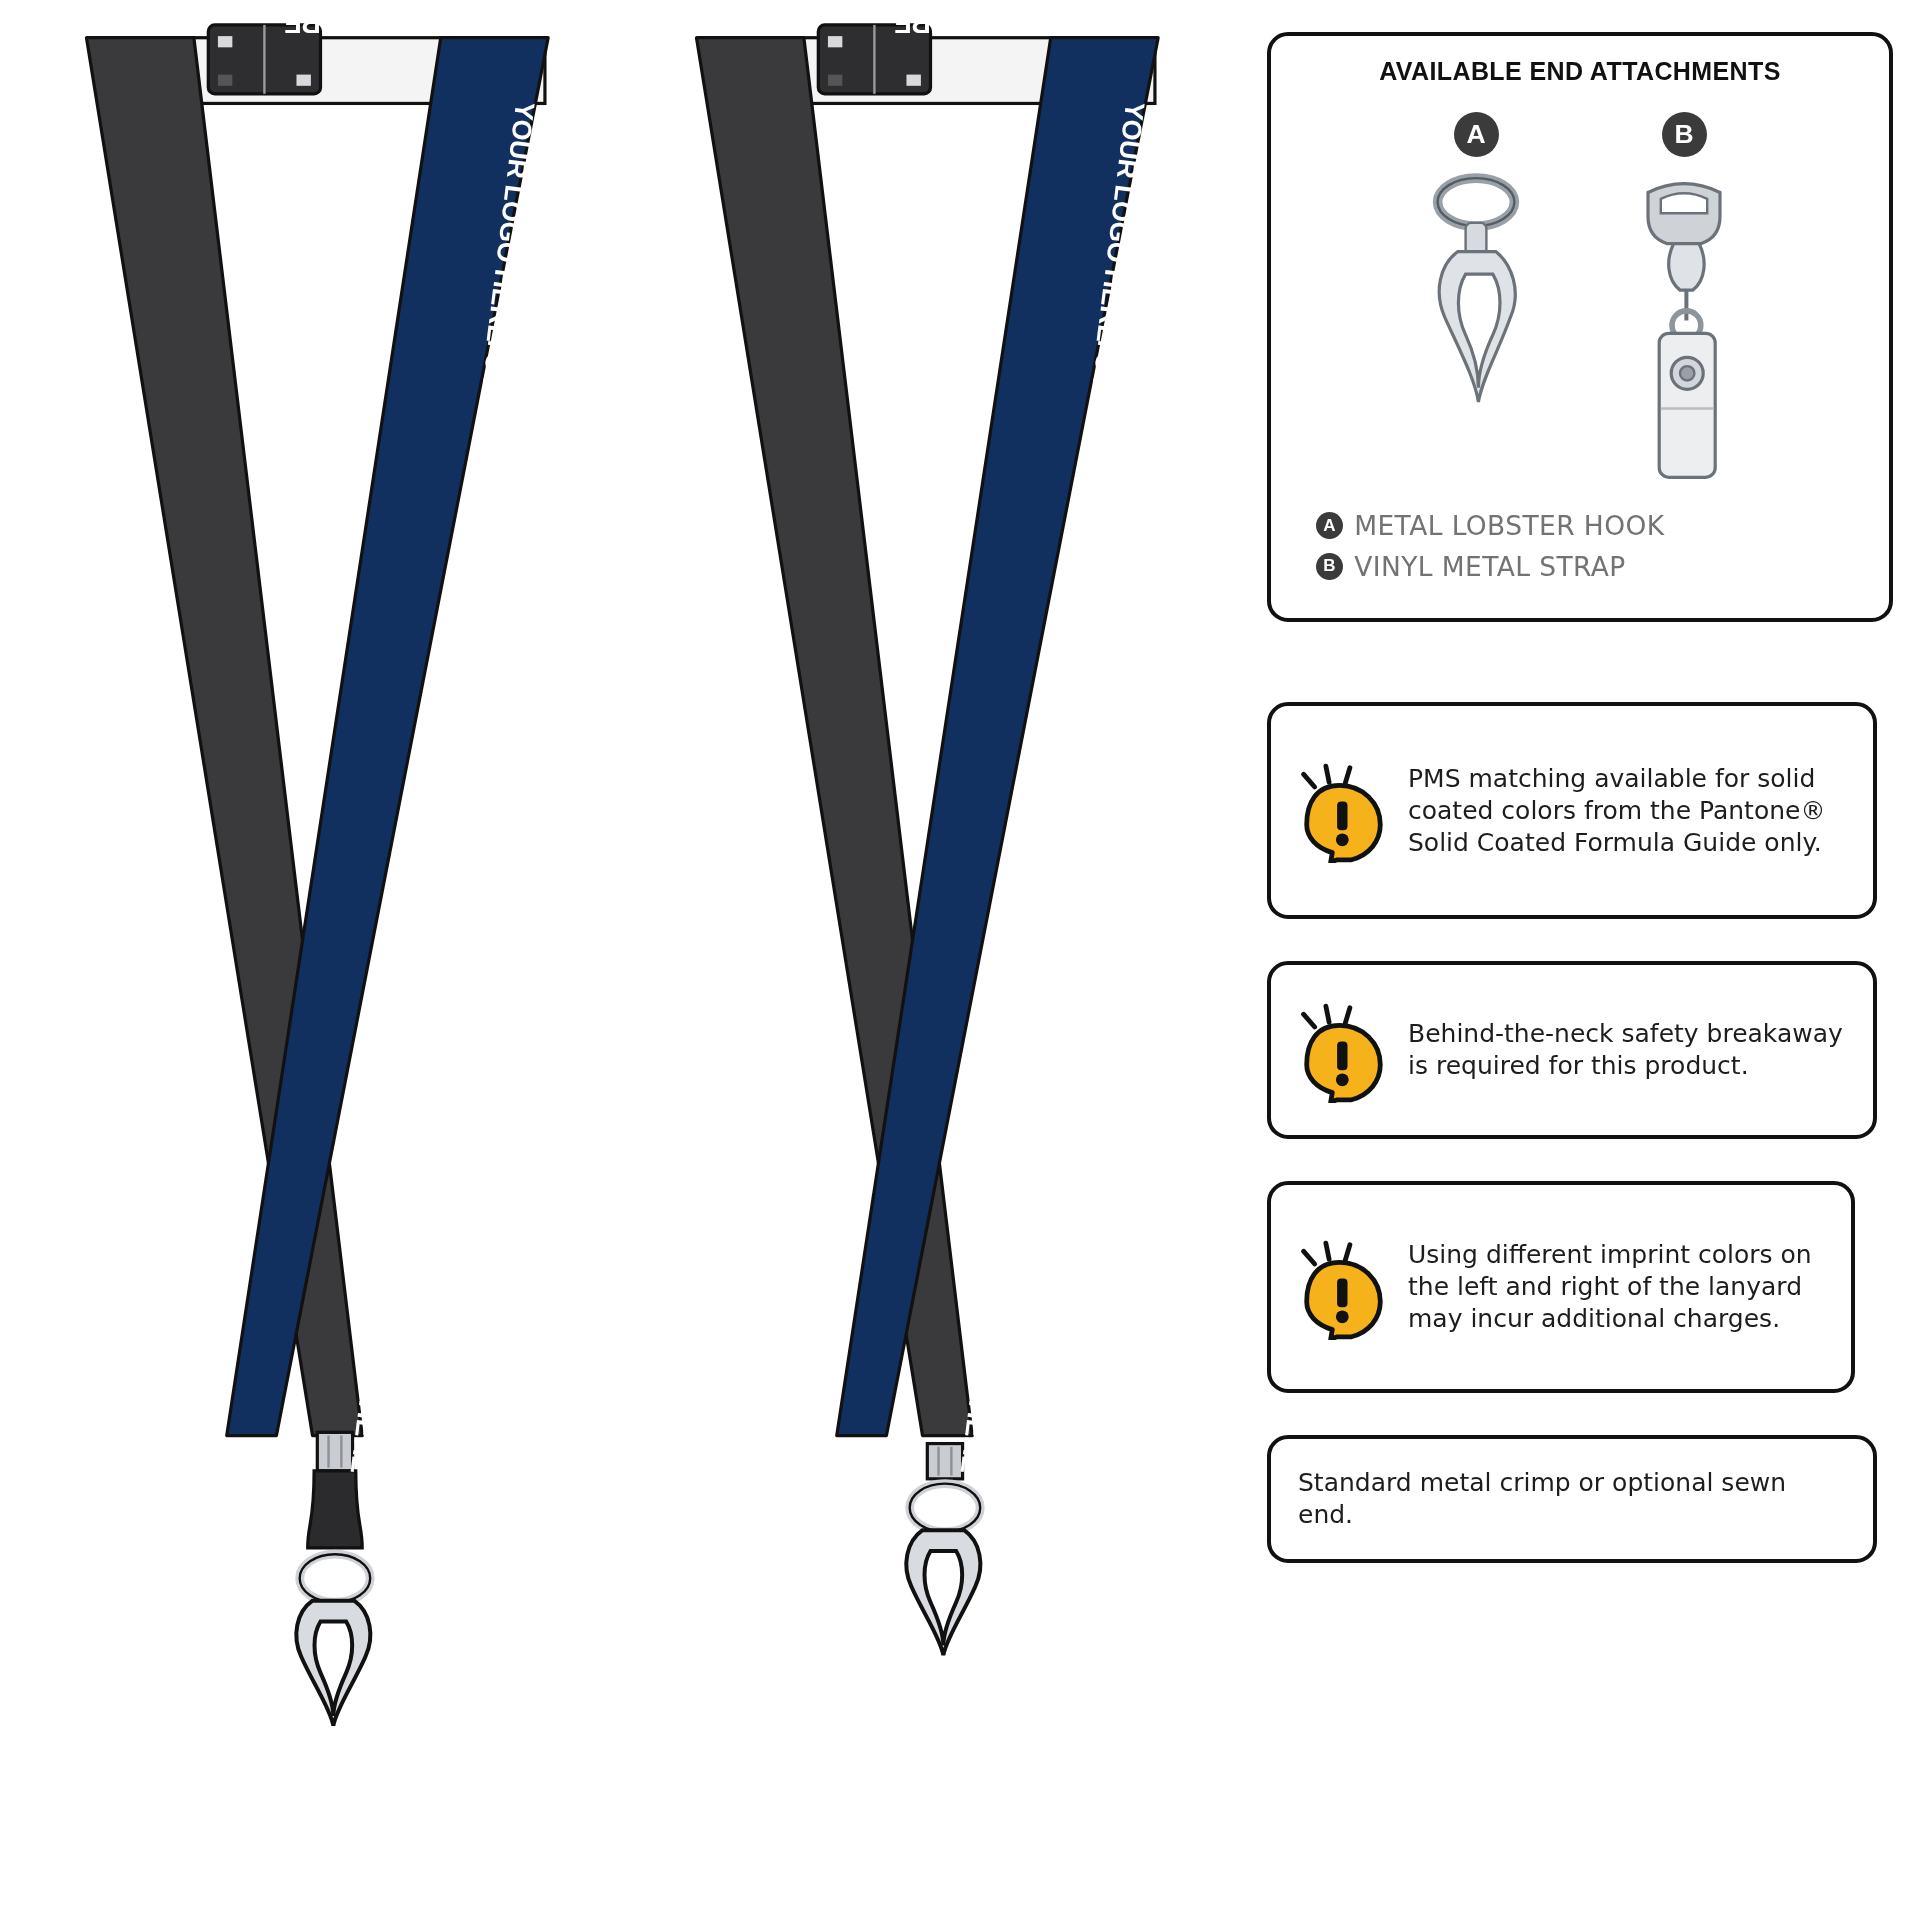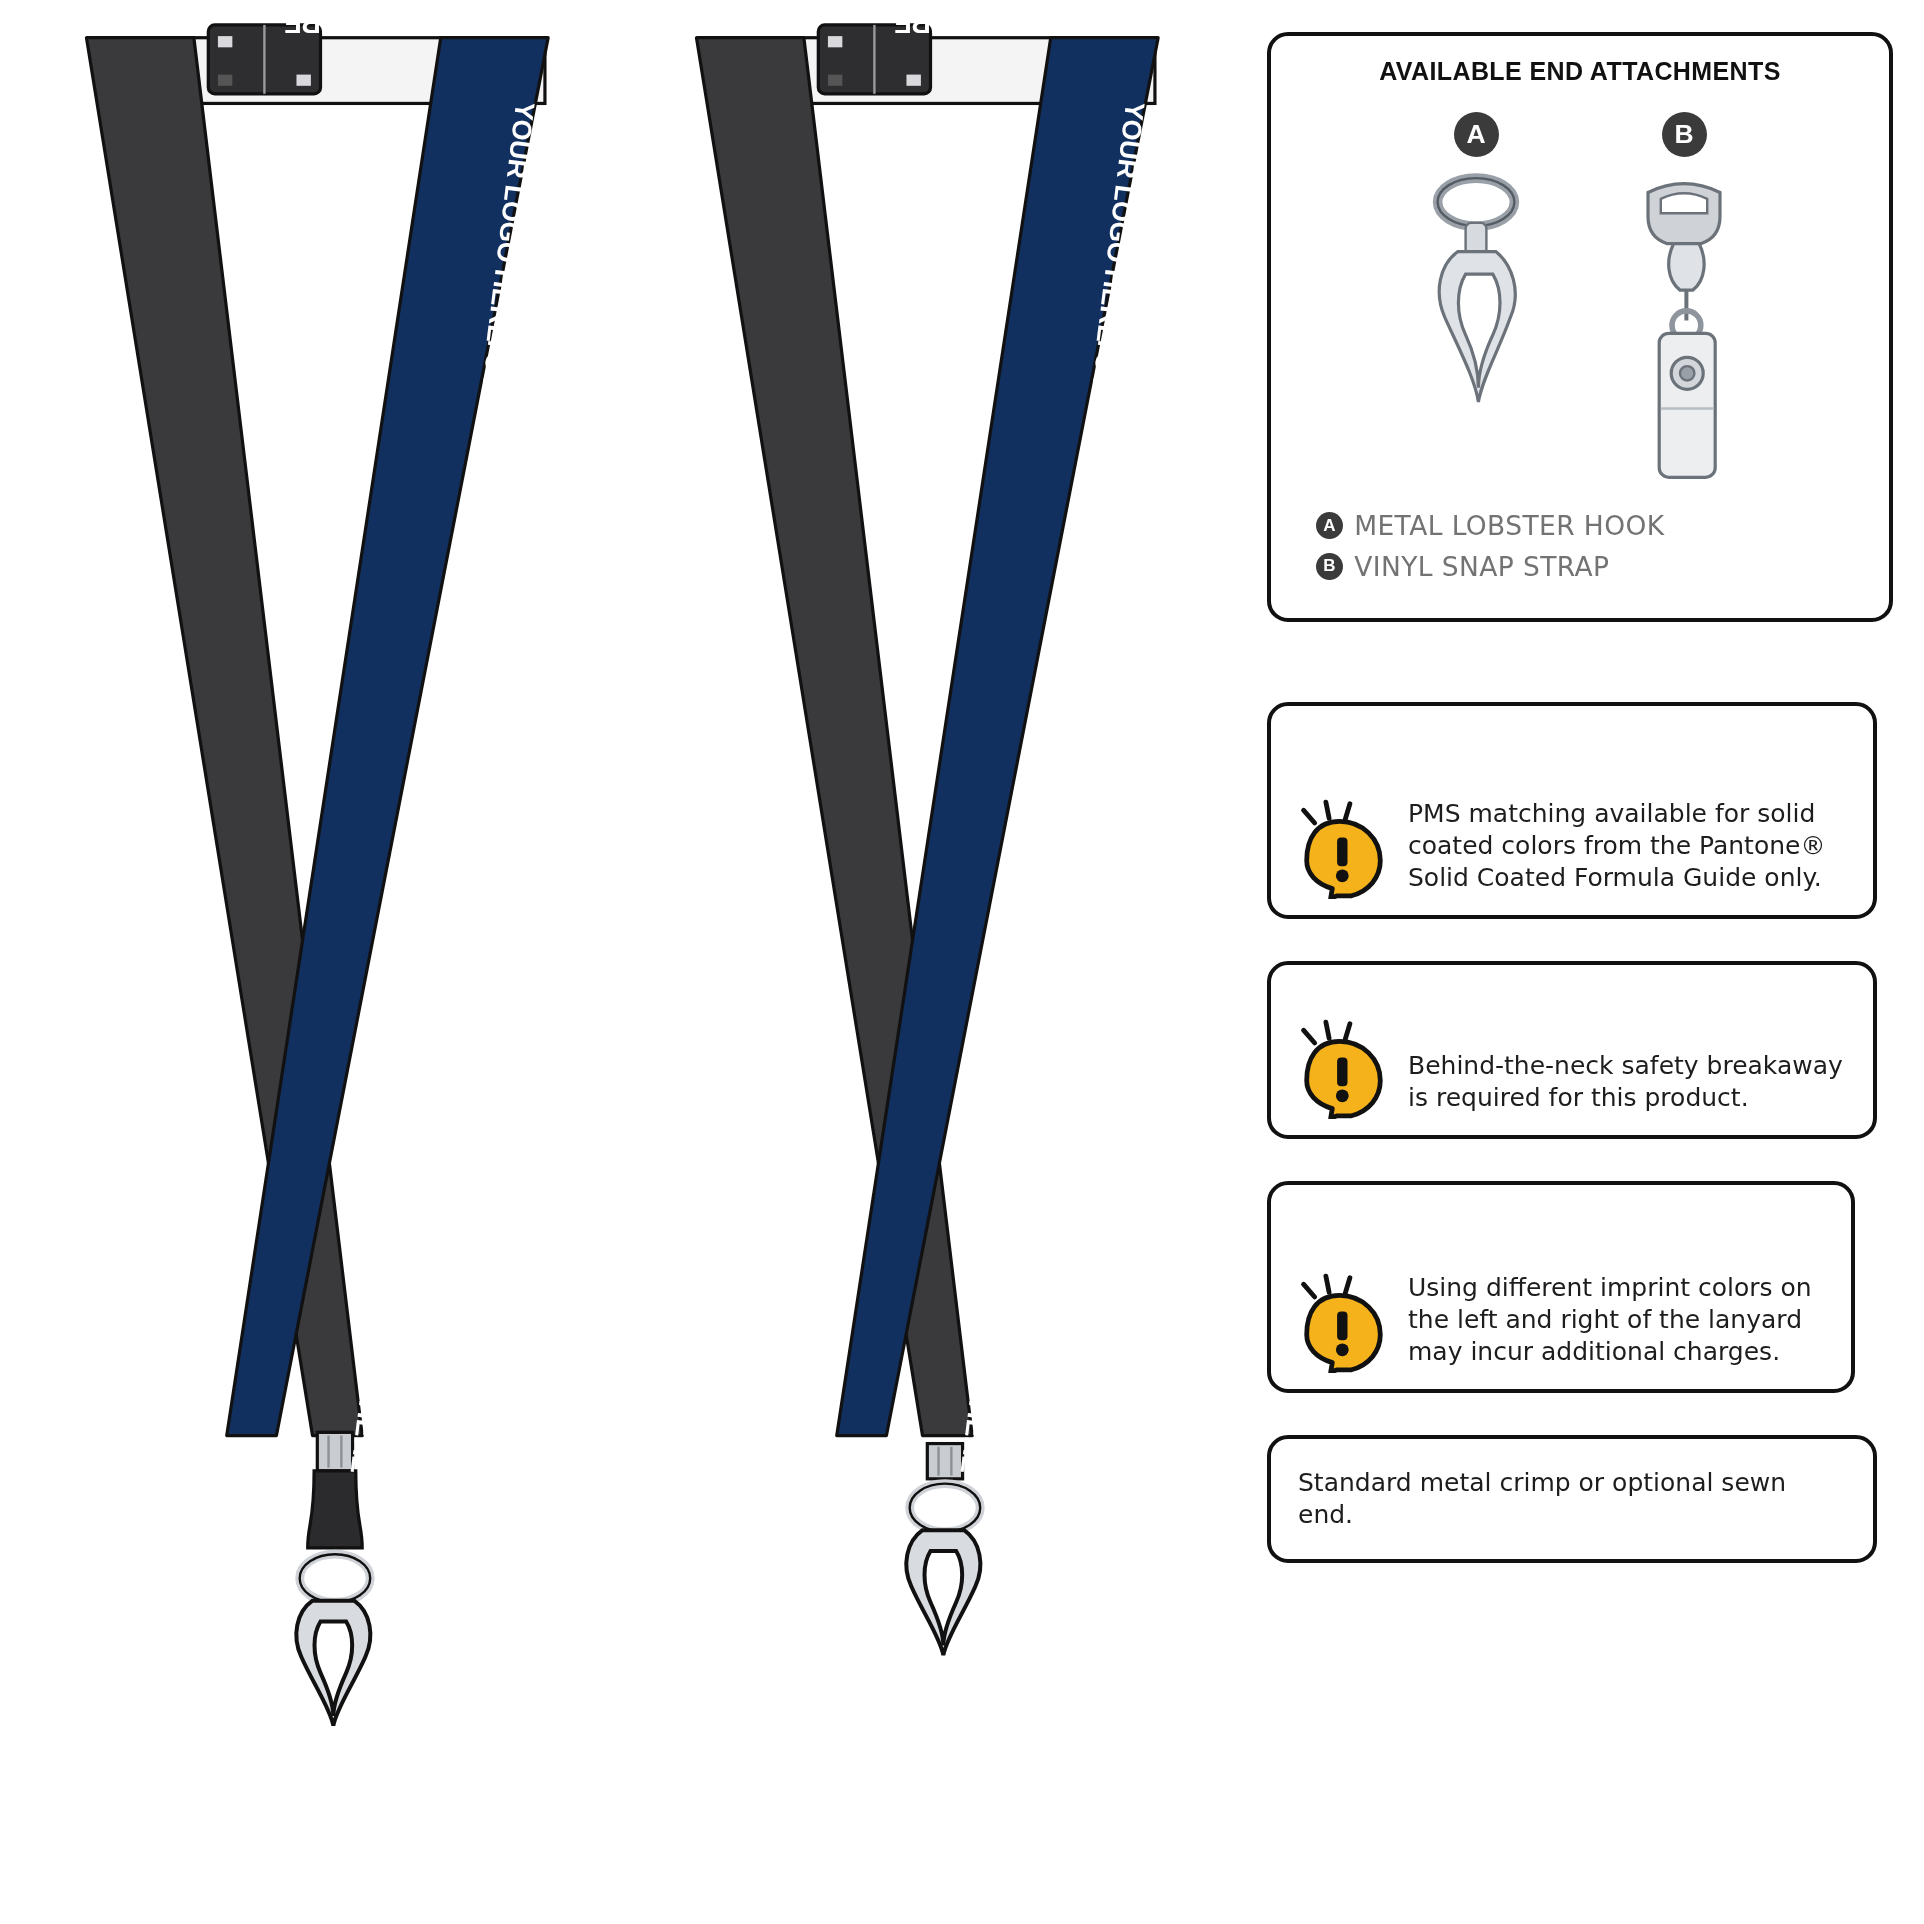--- a/index.html
+++ b/index.html
@@ -113,21 +113,21 @@
     color: #737373;
     letter-spacing: 0.4px;
     font-family: "DejaVu Sans", sans-serif;
   }
 
   
   .note-card {
     margin-top: 0;
     padding: 21px 24px 21px 21px;
     display: flex;
-    align-items: flex-end;
+    align-items: center;
     gap: 21px;
   }
   .note-wrap { position: relative; margin-bottom: 42px; }
   .note-text {
     font-size: 25px;
     line-height: 1.28;
     color: #1d1d1d;
     font-family: "DejaVu Sans", sans-serif;
   }
   .bang {
@@ -270,21 +270,21 @@
         </div>
       </div>
 
       <div class="legend">
         <div class="legend-row">
           <span class="badge-sm">A</span>
           <span class="legend-label">METAL LOBSTER HOOK</span>
         </div>
         <div class="legend-row">
           <span class="badge-sm">B</span>
-          <span class="legend-label">VINYL SNAP STRAP</span>
+          <span class="legend-label">VINYL METAL STRAP</span>
         </div>
       </div>
     </div>
   </div>
 
   <div style="height:80px;"></div>
 
   <div class="note-wrap">
     <div class="card-shadow" style="left:11.2px; top:11.2px; width:610px; height:217px;"></div>
     <div class="card note-card" style="width:610px; min-height:217px;">

